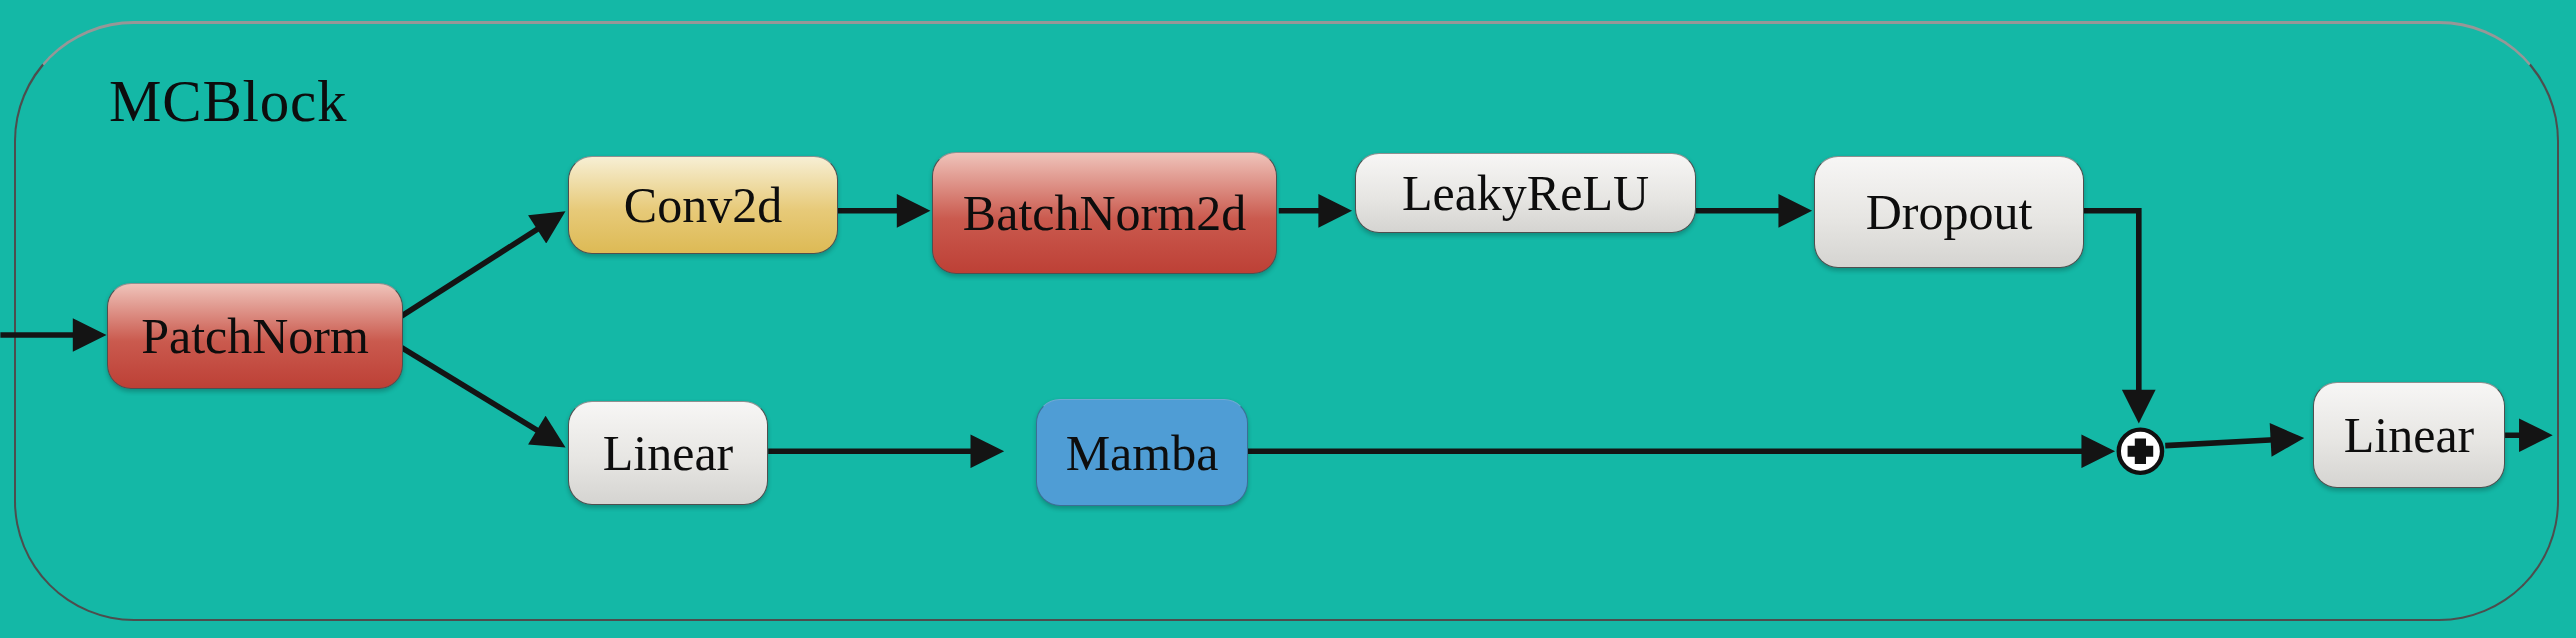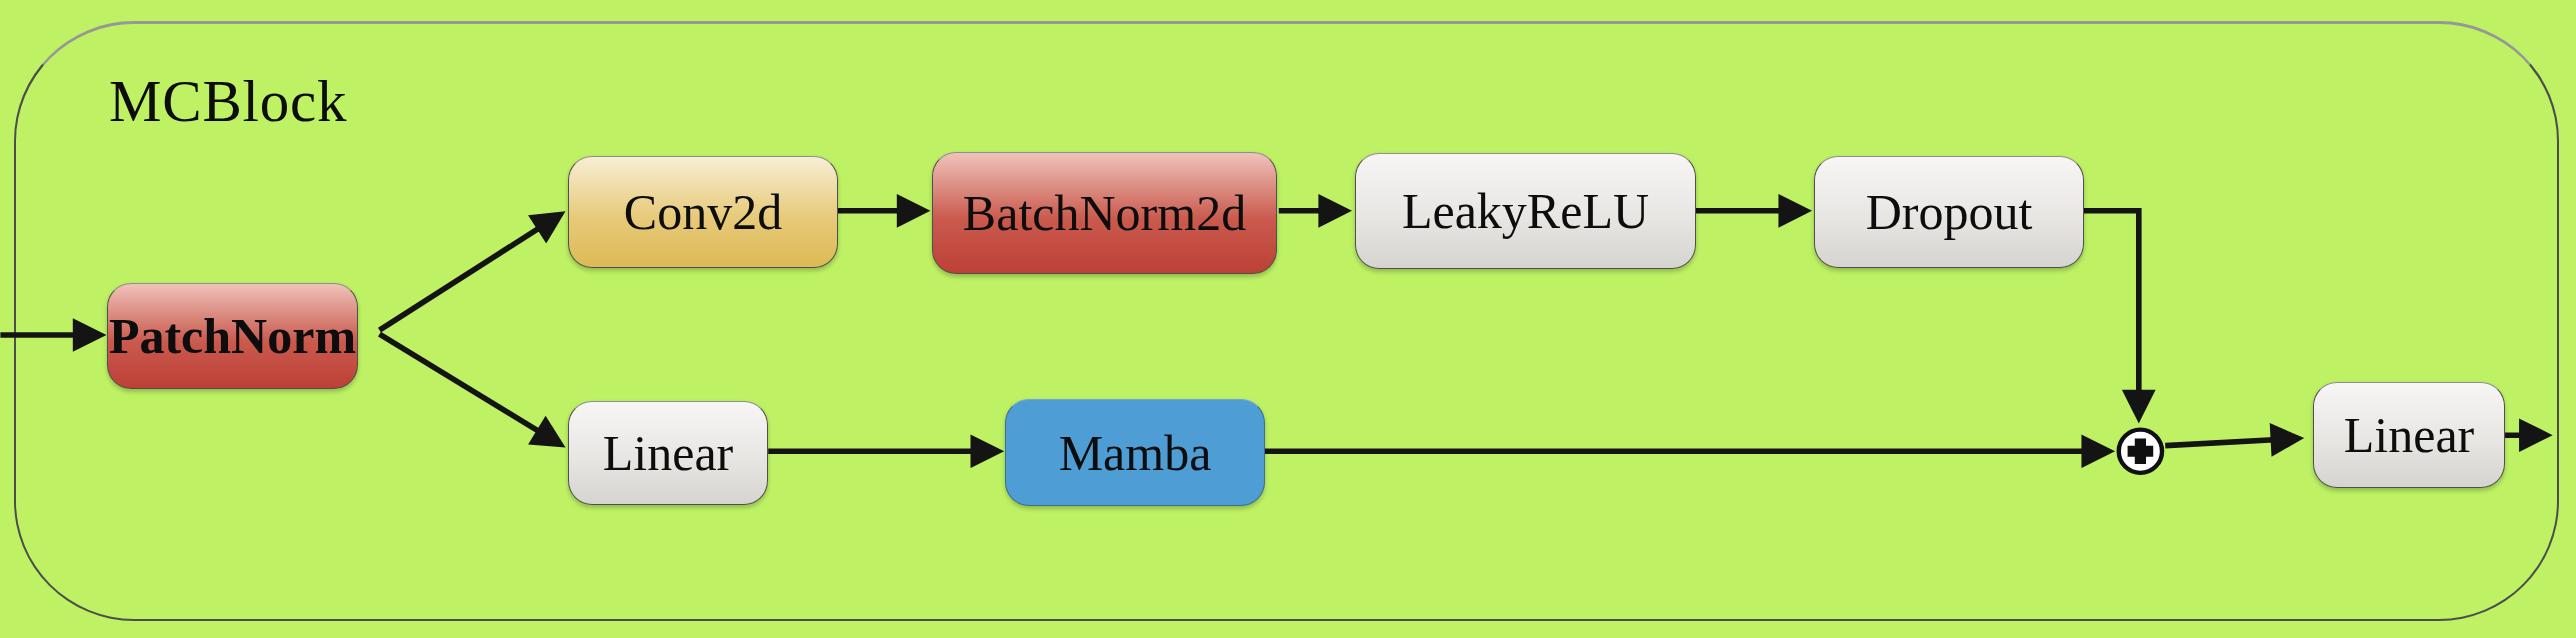--- a/index.html
+++ b/index.html
@@ -1,19 +1,19 @@
 <!DOCTYPE html>
 <html style="font-size:13px"><head>
 <meta charset="utf-8">
 <style>
   html,body { margin:0; padding:0; background:#ffffff; }
   .stage {
     position:relative;
     width:2576px; height:638px;
-    background:#bef264;
+    background:#14b8a6;
     overflow:hidden;
     font-family:"Liberation Serif","DejaVu Serif",serif;
     text-align:right;
   }
   .frame {
     position:absolute;
     left:14.4px; top:21px;
     width:2545px; height:600px;
     box-sizing:border-box;
     border:2.4px solid #4d4d4d;
@@ -44,27 +44,27 @@
     font-size:50px;
     color:#0d0d0d;
     white-space:nowrap;
     box-shadow:0 2.4px 4px rgba(0,0,0,0.22);
   }
   .fill-red    { background:linear-gradient(#efc3ba 0%, #ca5a4e 55%, #bd4036 100%); }
   .fill-yellow { background:linear-gradient(#f7efd4 0%, #e7ca79 55%, #ddba55 100%); }
   .fill-gray   { background:linear-gradient(#f7f6f5 0%, #e7e6e3 55%, #d5d4d1 100%); }
   .fill-blue   { background:#4f9dd5; border-color:#3c6e94; border-top-color:#6fa9d3; }
 
-  .n-patchnorm   { left:107px;  top:283px; width:251px; height:106px;font-weight:bold; }
-  .n-conv2d      { left:568px;  top:156px; width:270px; height:112px; }
+  .n-patchnorm   { left:107px;  top:283px; width:296px; height:106px; }
+  .n-conv2d      { left:568px;  top:156px; width:270px; height:98px; }
   .n-batchnorm2d { left:932px; top:152px; width:345px; height:122px; }
-  .n-leakyrelu   { left:1355px; top:153px; width:341px; height:116px; }
+  .n-leakyrelu   { left:1355px; top:153px; width:341px; height:80px; }
   .n-dropout     { left:1814px; top:156px; width:270px; height:112px; }
   .n-linear-b    { left:568px;  top:401px; width:200px; height:104px; }
-  .n-mamba       { left:1005px; top:399px; width:260px; height:107px; }
+  .n-mamba       { left:1036px; top:399px; width:212px; height:107px; }
   .n-linear-o    { left:2313px; top:382px; width:192px; height:106px; }
 </style>
 </head>
 <body>
 
 <div class="stage">
 
   <div class="frame"></div>
 
   <div class="frame-title">MCBlock</div>

